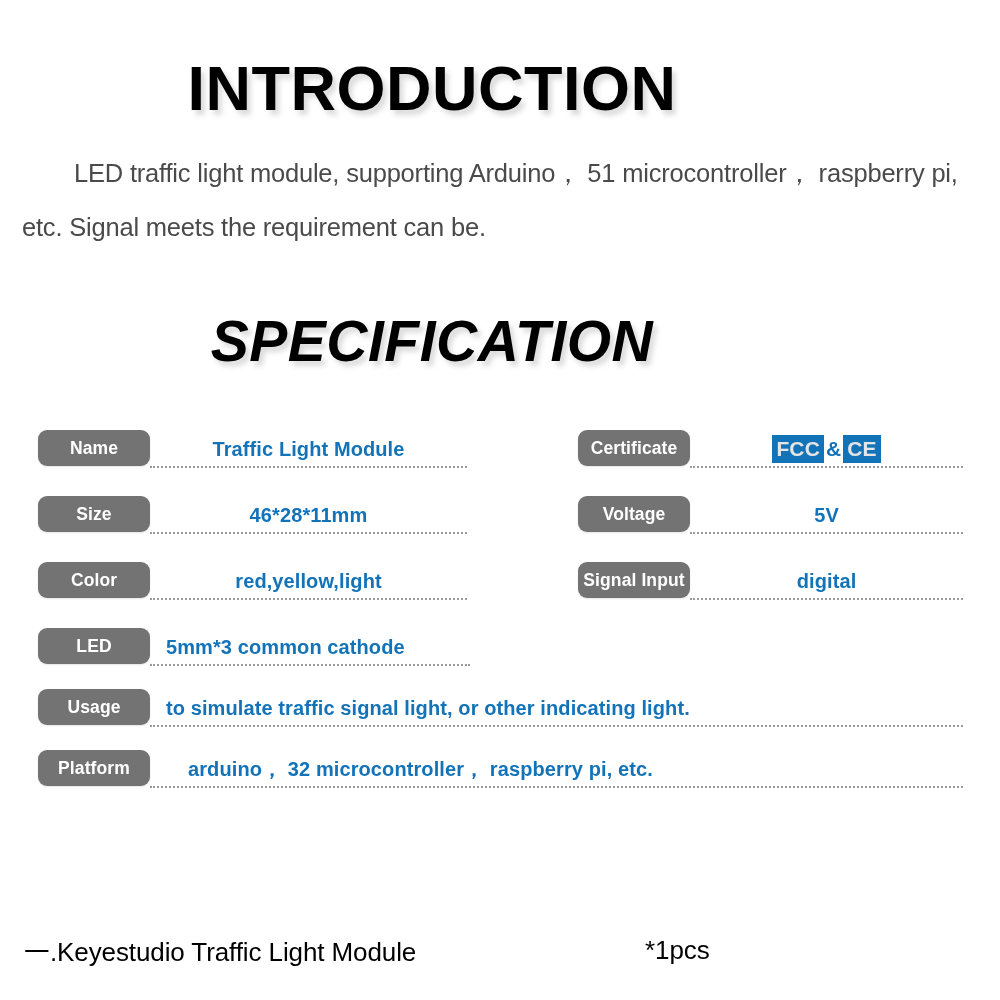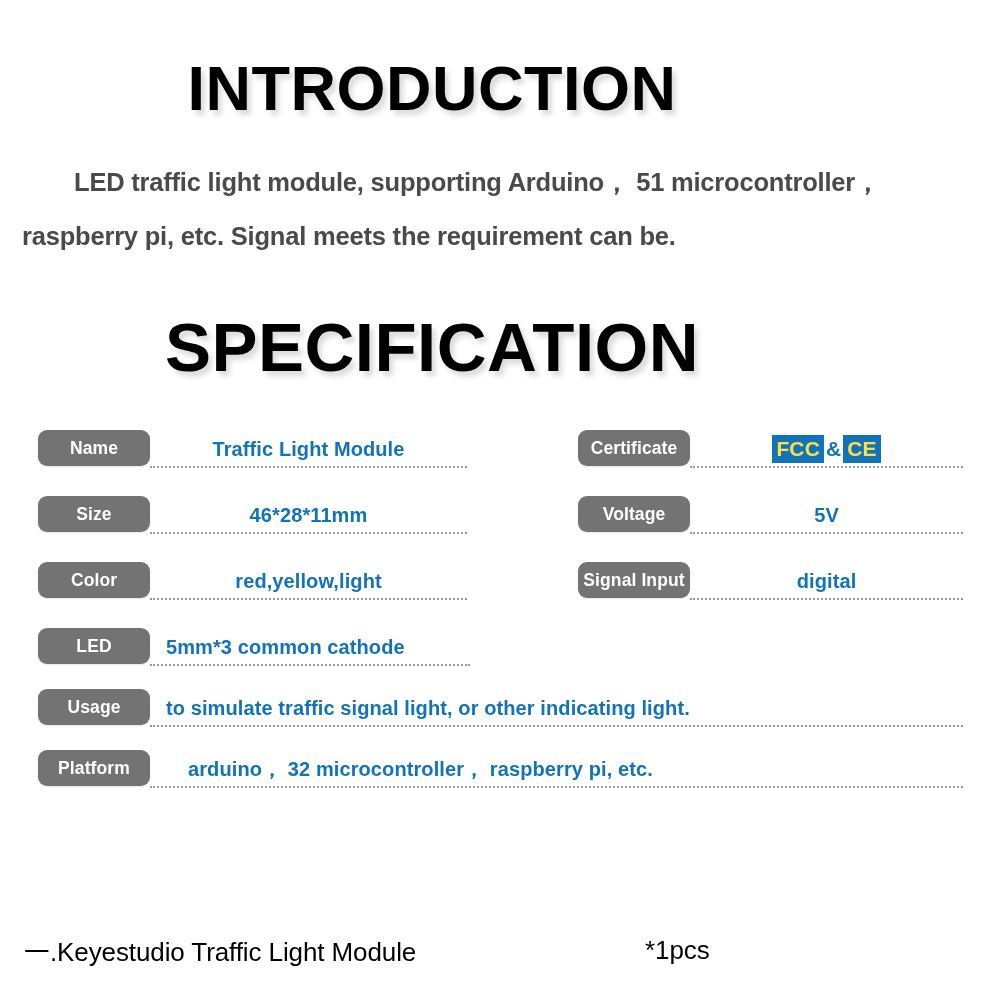--- a/index.html
+++ b/index.html
@@ -27,34 +27,33 @@
     width: 864px;
     text-align: center;
     color: #000000;
     font-weight: 700;
     letter-spacing: 0.5px;
     line-height: 1;
     text-shadow: 4px 5px 5px rgba(140,140,140,0.30);
     white-space: nowrap;
   }
   #title-introduction { top: 57px;  font-size: 63px; }
-  #title-specification { top: 313px; font-size: 69px; }
+  #title-specification { top: 313px; font-size: 57px; font-style: italic; }
   #title-shipping    { top: 857px; font-size: 58px; }
 
   
   .intro {
     position: absolute;
     left: 22px;
-    top: 155px;
+    top: 146px;
     width: 958px;
     font-size: 25.5px;
     color: #4a4a4a;
     line-height: 54px;
     letter-spacing: -0.2px;
-    font-weight: bold;
   }
   .intro .indent { display: inline-block; width: 52px; }
 
   
   .spec {
     position: absolute;
     left: 0;
     top: 430px;
     width: 1000px;
     height: 370px;
@@ -137,21 +136,21 @@
   
   .cert-badge {
     display: inline-flex;
     align-items: stretch;
     font-size: 21px;
     font-weight: 700;
     line-height: 1;
   }
   .cert-badge .blk {
     background: #1373B8;
-    color: #fde047;
+    color: #e5e5e5;
     padding: 3px 4px 4px 4px;
   }
   .cert-badge .amp {
     background: #ffffff;
     color: #1373B8;
     padding: 3px 2px 4px 2px;
   }
 
   
   .ship-line {

